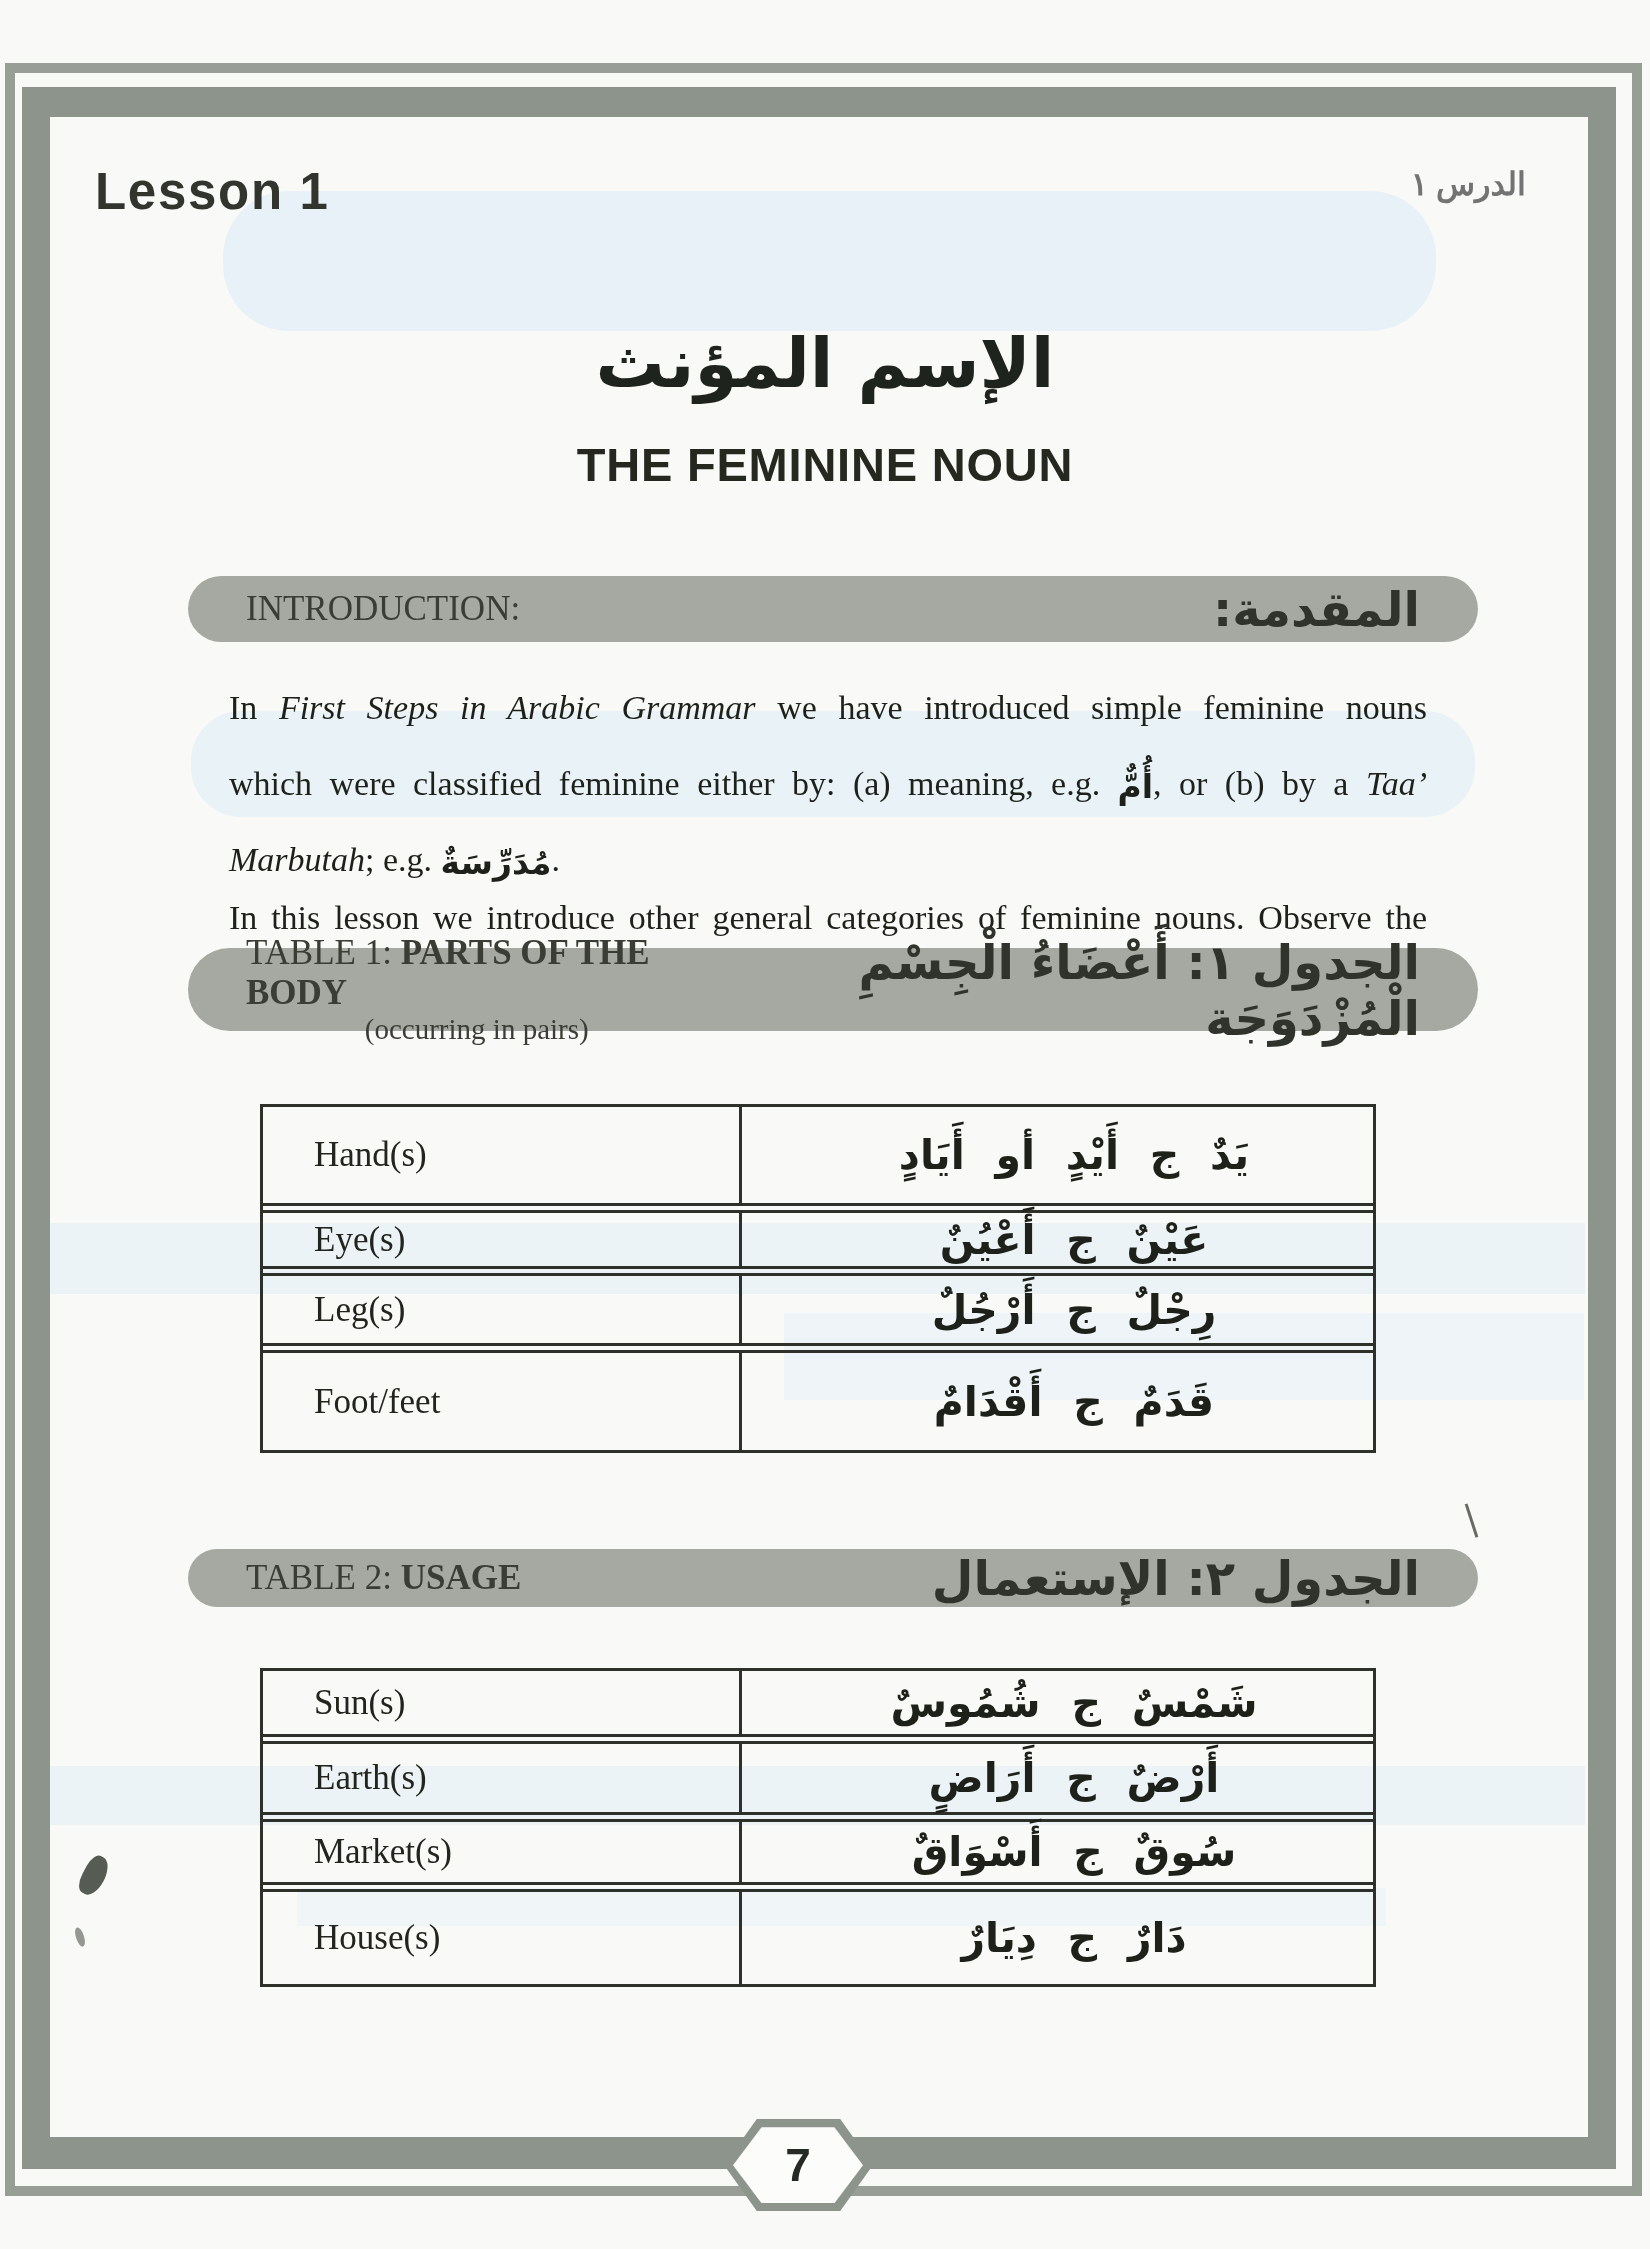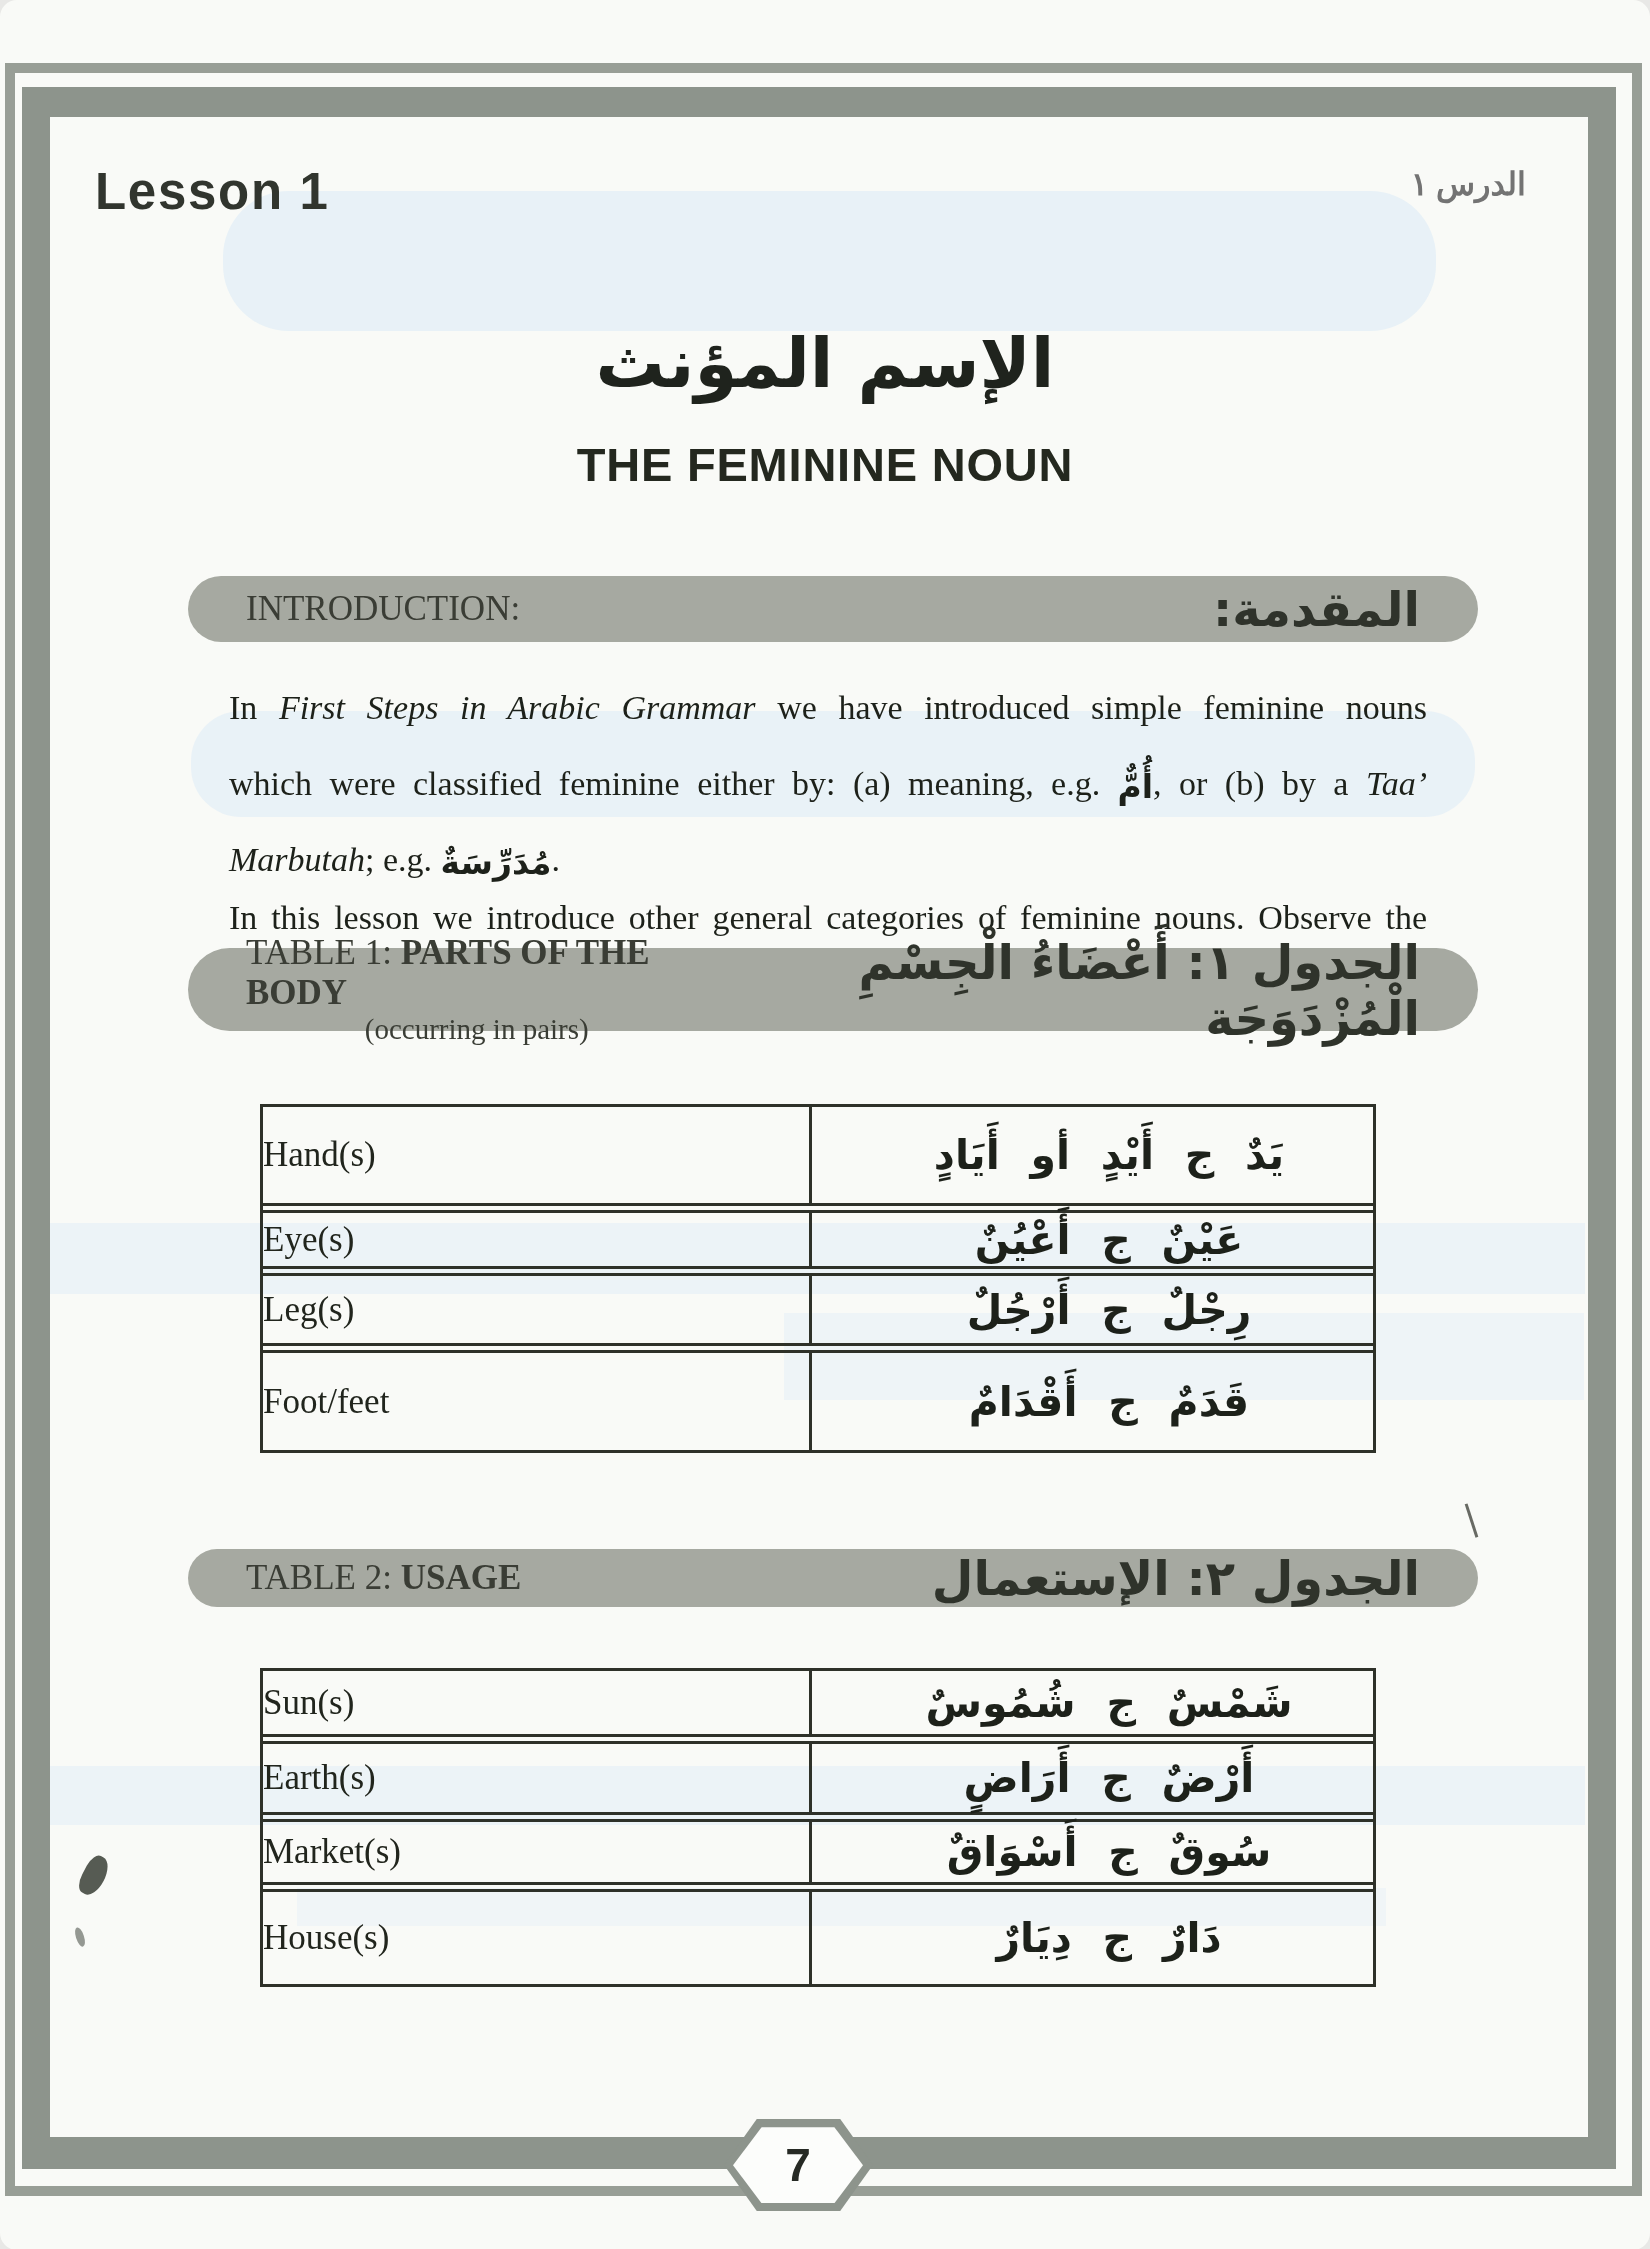--- a/index.html
+++ b/index.html
@@ -1,17 +1,17 @@
 <!DOCTYPE html>
 <html style="--c-frame: #8d948c; --c-frame_outer: #989e96; --c-bar_bg: #a6a9a1; --c-tint: #dcebf7; --c-ink: #23271f; --c-table_border: #2e3129;font-size:13.2px"><head>
 <meta charset="utf-8">
 <style>
   html,body{margin:0;padding:0;background:#e8e8e6;}
   .page{position:relative;width:1650px;height:2250px;background:#f9faf7;overflow:hidden;
-        font-family:"Liberation Serif", serif;color:#23271f;border-radius:17px;}
+        font-family:"Liberation Serif", serif;color:#23271f;}
   
   .frame-outer{position:absolute;left:5px;top:63px;width:1637px;height:2133px;
       border:solid var(--c-frame_outer,#989e96);border-width:10px 10px 10.7px 10px;
       box-sizing:border-box;z-index:2;}
   .frame-inner{position:absolute;left:21.5px;top:87px;width:1594px;height:2082px;
       border:solid var(--c-frame,#8d948c);border-width:30px 28px 32px 28px;
       box-sizing:border-box;z-index:2;}
   
   .tint{position:absolute;background:var(--c-tint,#dcebf7);z-index:1;}
   .tint-title{left:223px;top:191px;width:1213px;height:140px;border-radius:66px;opacity:.6;}
@@ -46,22 +46,22 @@
   .pline{position:absolute;left:229px;width:1198px;font-size:34px;line-height:50px;
       color:#1d211a;z-index:3;}
   .just{text-align:justify;text-align-last:justify;}
   .ar-inline{font-family:"DejaVu Sans",sans-serif;font-weight:bold;font-size:33px;
       line-height:0;vertical-align:-3.3px;direction:rtl;unicode-bidi:isolate;}
   
   .gtable{position:absolute;left:260px;width:1116px;border:3.3px solid #2e3129;
       box-sizing:border-box;z-index:3;background:transparent;}
   .trow{display:flex;border-bottom:10px double #2e3129;box-sizing:border-box;}
   .trow:last-child{border-bottom:none;}
-  .cell-en{width:549px;border-right:3.3px solid #2e3129;display:flex;align-items:center;
-      box-sizing:border-box;font-size:35px;color:#21251d;}
+  .cell-en{width:479px;border-right:3.3px solid #2e3129;display:flex;align-items:center;
+      padding-left:51px;box-sizing:border-box;font-size:35px;color:#21251d;}
   .cell-ar{flex:1;display:flex;align-items:center;justify-content:center;
       font-family:"DejaVu Sans",sans-serif;font-weight:bold;font-size:41px;color:#1d211a;
       direction:rtl;word-spacing:16.5px;padding-left:33px;box-sizing:border-box;}
   .t1{top:1104px;} .t2{top:1668px;}
   .h-a{height:106px;} .h-b{height:63px;} .h-c{height:77px;} .h-d{height:97px;}
   .h-e{height:73px;} .h-f{height:78px;} .h-g{height:70px;} .h-h{height:92px;}
   
   .hex{position:absolute;left:724px;top:2119px;width:149px;height:92px;z-index:5;}
   .hex-outer,.hex-inner{position:absolute;
       clip-path:polygon(0% 50%,22% 0%,78% 0%,100% 50%,78% 100%,22% 100%);}

